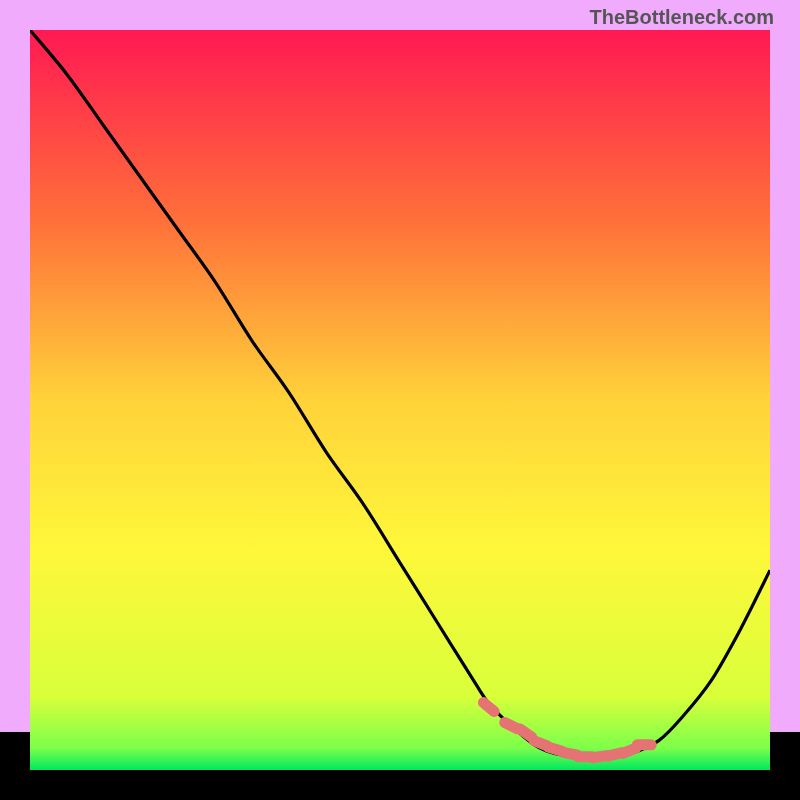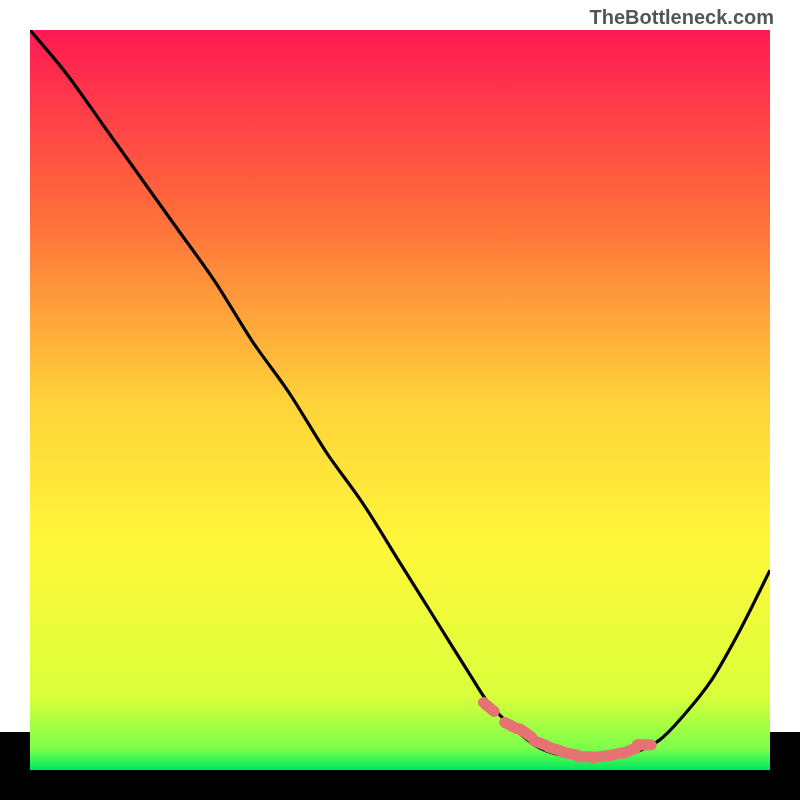--- a/index.html
+++ b/index.html
@@ -8,21 +8,21 @@
     background: #000;
     width: 800px;
     height: 800px;
     overflow: hidden;
     font-family: Arial, sans-serif;
   }
   .container {
     position: relative;
     width: 800px;
     height: 732px;
-    background: #ffffff;
+    background: #f0abfc;
     text-decoration: underline;
   }
   .watermark {
     position: absolute;
     top: 6px;
     right: 26px;
     color: #555;
     font-size: 20px;
     font-weight: bold;
     z-index: 10;

